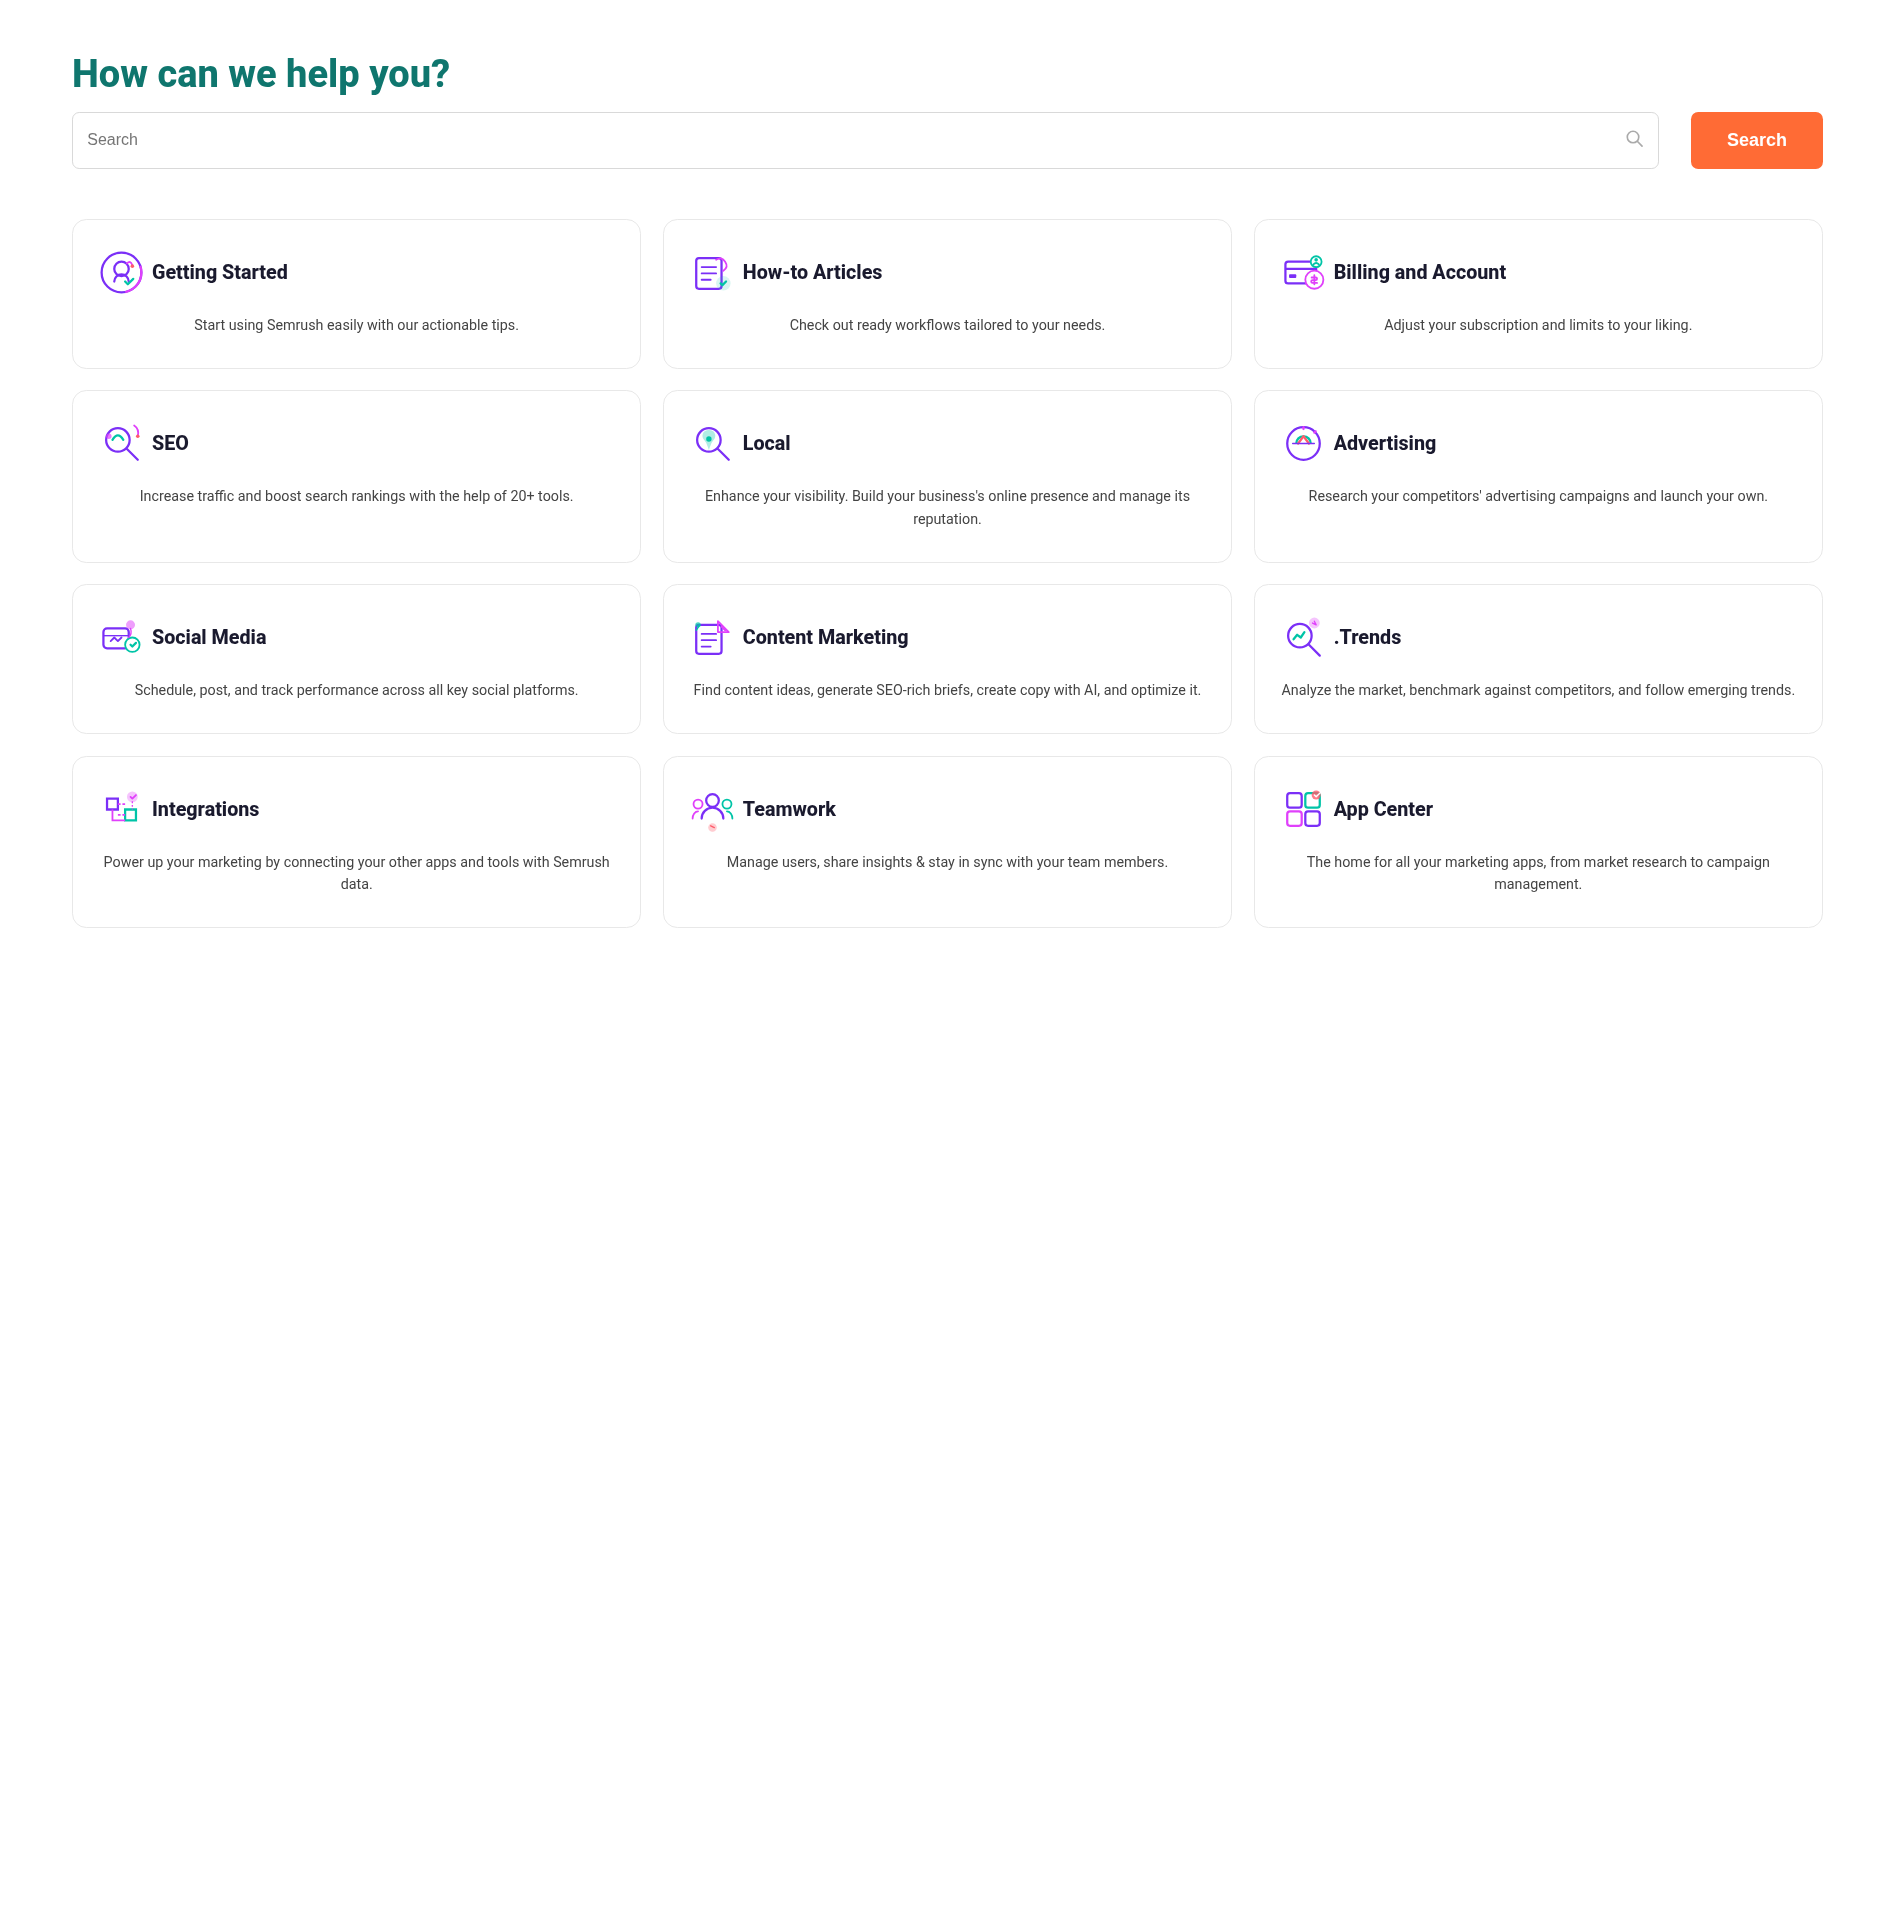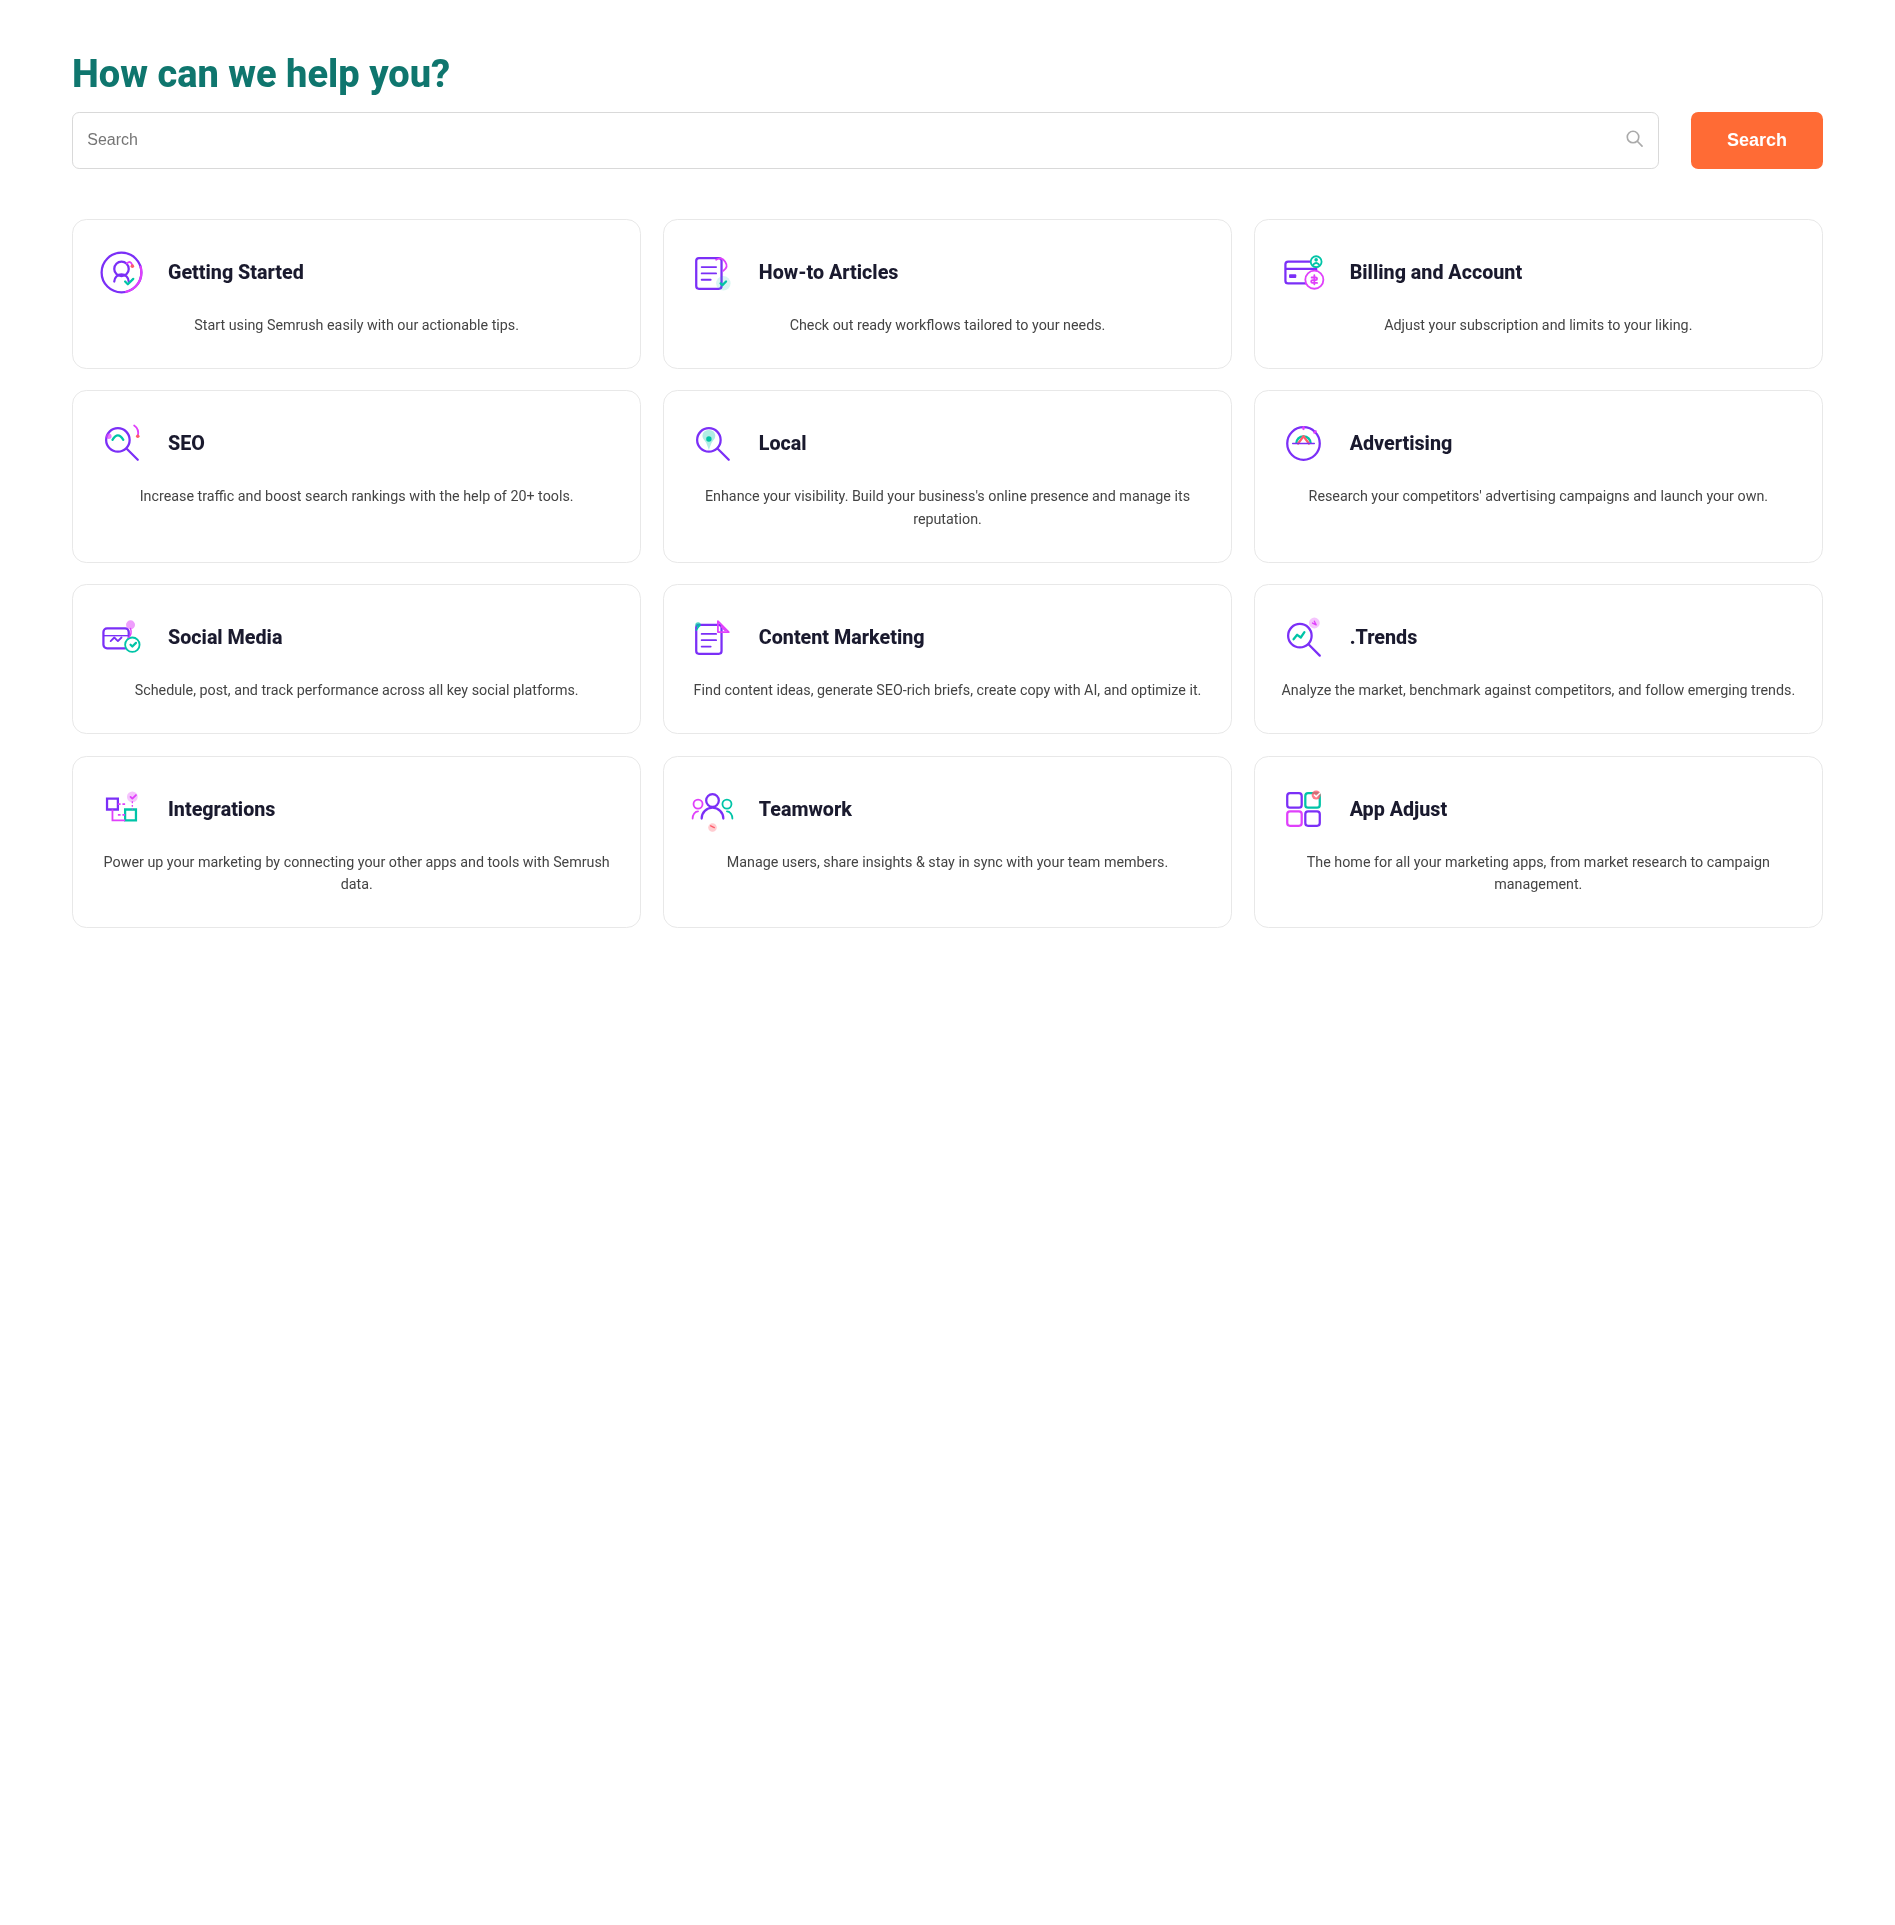--- a/index.html
+++ b/index.html
@@ -67,21 +67,21 @@
       border: 1.3px solid #e8e8e8;
       border-radius: 14.3px;
       padding: 29px 25px 32px 25px;
       cursor: pointer;
       transition: box-shadow 0.15s;
       background: #fff;
     }
     .card-header {
       display: flex;
       align-items: center;
-      gap: 23px;
+      gap: 7px;
       margin-bottom: 18px;
     }
     .card-icon {
       width: 47px;
       height: 47px;
       flex-shrink: 0;
     }
     .card-title {
       font-size: 19.7px;
       font-weight: 800;
@@ -275,18 +275,18 @@
     <div class="card">
     <div class="card-header">
       <div class="card-icon"><svg width="47" height="47" viewBox="0 0 52 52" fill="none" xmlns="http://www.w3.org/2000/svg">
     <rect x="8" y="8" width="16" height="16" rx="3" stroke="#7b2ff7" stroke-width="2.5" fill="none"></rect>
     <rect x="28" y="8" width="16" height="16" rx="3" stroke="#00c4a7" stroke-width="2.5" fill="none"></rect>
     <rect x="8" y="28" width="16" height="16" rx="3" stroke="#e040fb" stroke-width="2.5" fill="none"></rect>
     <rect x="28" y="28" width="16" height="16" rx="3" stroke="#7b2ff7" stroke-width="2.5" fill="none"></rect>
     <circle cx="40" cy="10" r="5" fill="#ff5b6b" opacity="0.8"></circle>
     <path d="M38 10 l2 2 4-4" stroke="#fff" stroke-width="1.5" stroke-linecap="round" stroke-linejoin="round" fill="none"></path>
   </svg></div>
-      <span class="card-title">App Adjust</span>
+      <span class="card-title">App Center</span>
     </div>
     <p class="card-desc">The home for all your marketing apps, from market research to campaign management.</p>
   </div>
   </div>
 
 
 </body></html>

